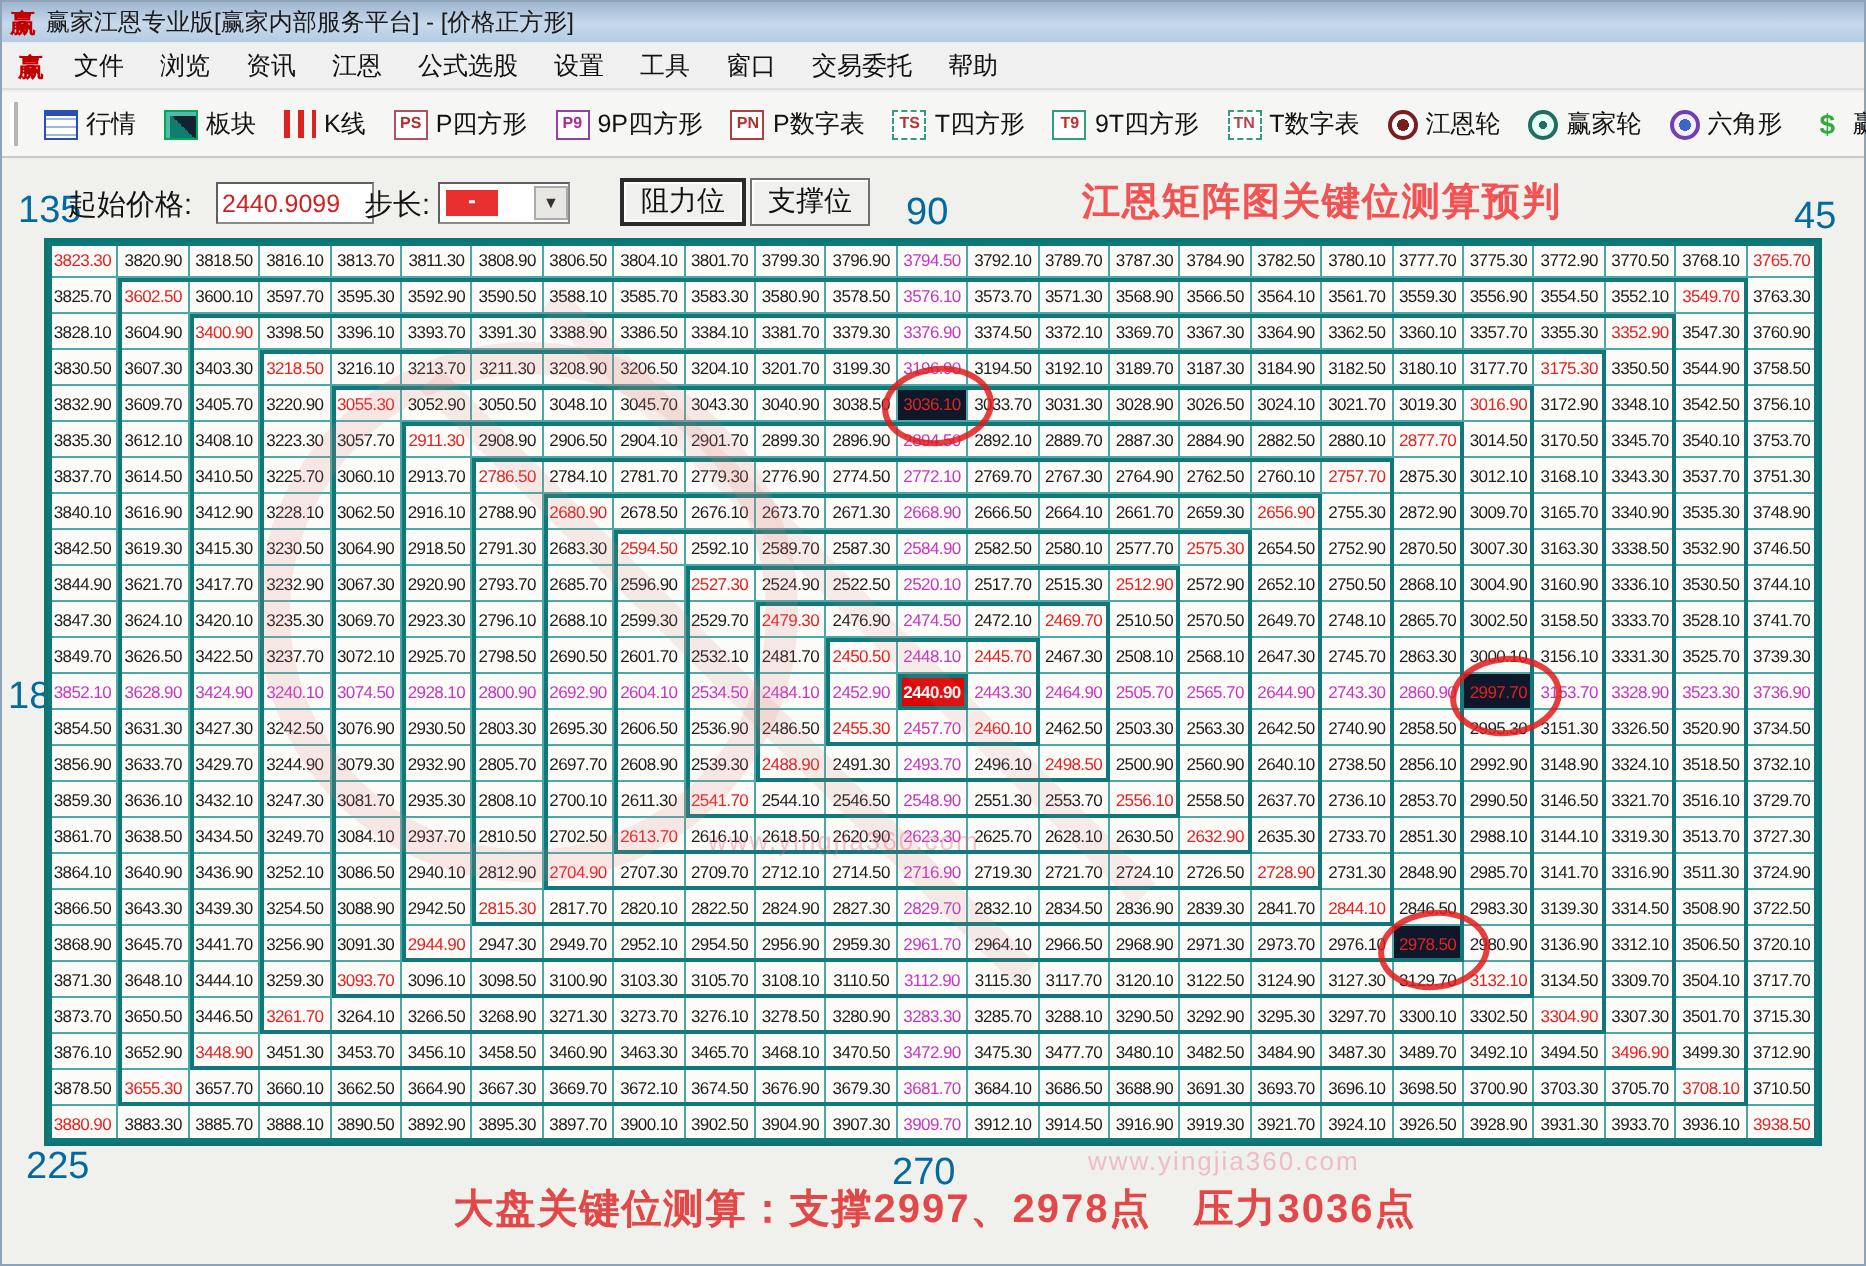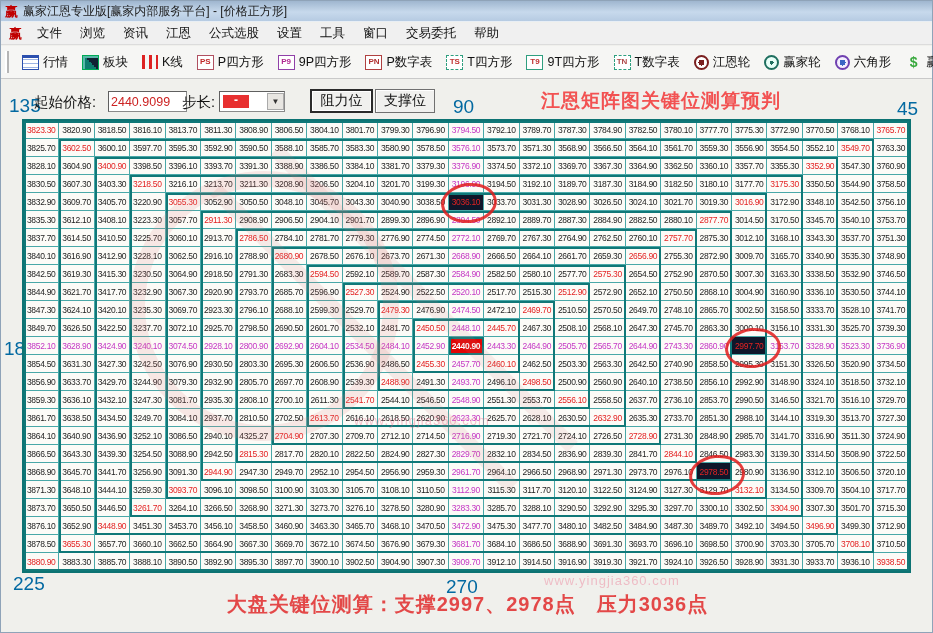--- a/index.html
+++ b/index.html
@@ -621,21 +621,21 @@
         <div class="cell">3144.10</div>
         <div class="cell">3319.30</div>
         <div class="cell">3513.70</div>
         <div class="cell">3727.30</div>
         <div class="cell">3864.10</div>
         <div class="cell">3640.90</div>
         <div class="cell">3436.90</div>
         <div class="cell">3252.10</div>
         <div class="cell">3086.50</div>
         <div class="cell">2940.10</div>
-        <div class="cell">4325.27</div>
+        <div class="cell">2812.90</div>
         <div class="cell diag">2704.90</div>
         <div class="cell">2707.30</div>
         <div class="cell">2709.70</div>
         <div class="cell">2712.10</div>
         <div class="cell">2714.50</div>
         <div class="cell card">2716.90</div>
         <div class="cell">2719.30</div>
         <div class="cell">2721.70</div>
         <div class="cell">2724.10</div>
         <div class="cell">2726.50</div>

